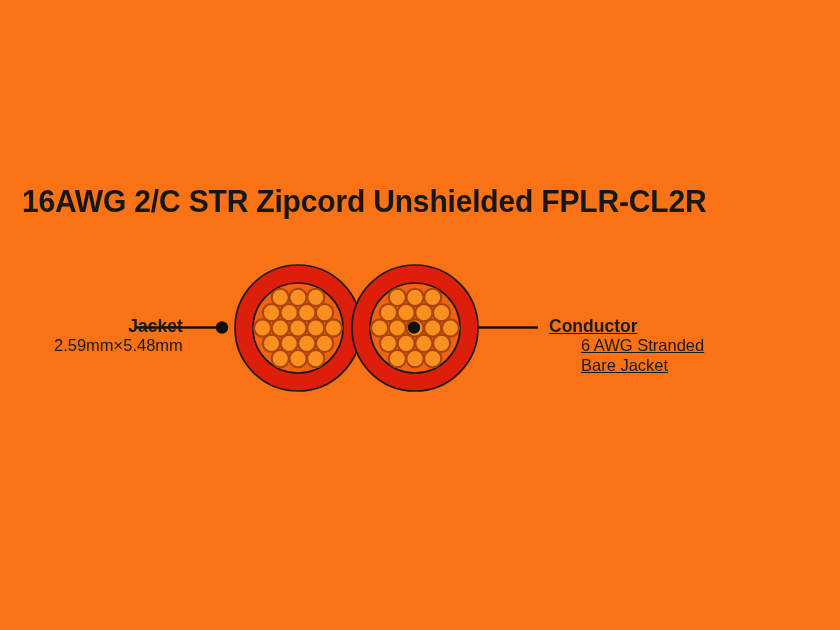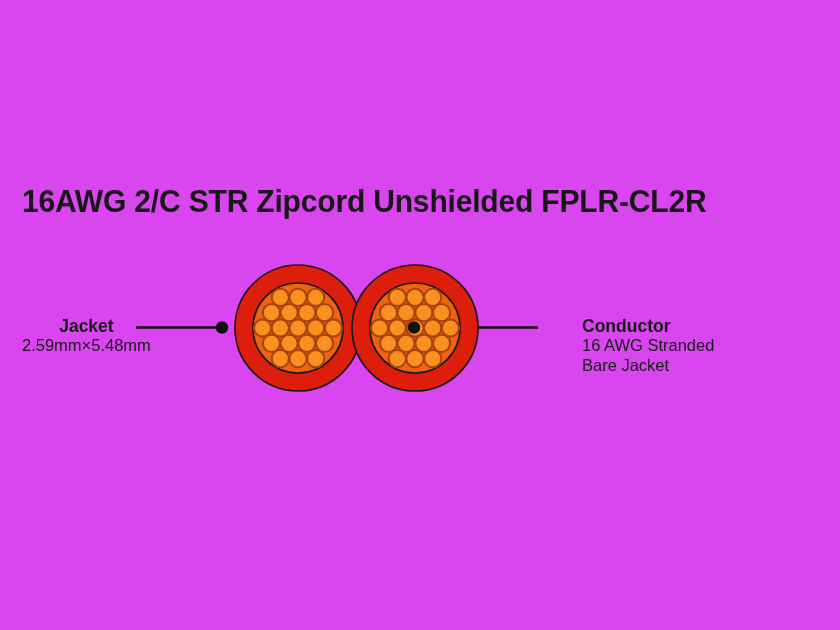--- a/index.html
+++ b/index.html
@@ -12,21 +12,21 @@
     height: 630px;
     background: #ffffff;
     font-family: "Liberation Sans", sans-serif;
     overflow: hidden;
   }
 
   #page {
     position: relative;
     width: 840px;
     height: 630px;
-    background: #d946ef;
+    background: #f97316;
   }
 
   
   #title {
     position: absolute;
     left: 22px;
     top: 184px;
     width: 800px;
     font-family: "Liberation Sans", sans-serif;
     font-size: 30.5px;
@@ -58,31 +58,33 @@
     font-size: 17.5px;
     font-weight: bold;
     line-height: 20px;
     white-space: nowrap;
   }
   .callout .c-line {
     font-size: 16.5px;
     font-weight: normal;
     line-height: 19.5px;
     white-space: nowrap;
+    margin-left: 32px;
   }
 
   #callout-jacket {
     left: 22px;
     top: 316px;
-    text-align: center;
+    text-align: right;
   }
   #callout-conductor {
-    left: 582px;
+    left: 549px;
     top: 316px;
     text-align: left;
+    text-decoration: underline;
   }
 </style>
 </head>
 <body>
 
 <div id="page">
 
   <div id="title">16AWG 2/C STR Zipcord Unshielded FPLR-CL2R</div>
 
   <svg id="diagram" viewBox="0 0 840 630">
@@ -152,17 +154,17 @@
     <circle id="dot-right" cx="414" cy="327.5" r="6.2" fill="#111111"></circle>
   </svg>
 
   <div class="callout" id="callout-jacket">
     <div class="c-title">Jacket</div>
     <div class="c-line">2.59mm×5.48mm</div>
   </div>
 
   <div class="callout" id="callout-conductor">
     <div class="c-title">Conductor</div>
-    <div class="c-line">16 AWG Stranded</div>
+    <div class="c-line">6 AWG Stranded</div>
     <div class="c-line">Bare Jacket</div>
   </div>
 
 </div>
 
 </body></html>

